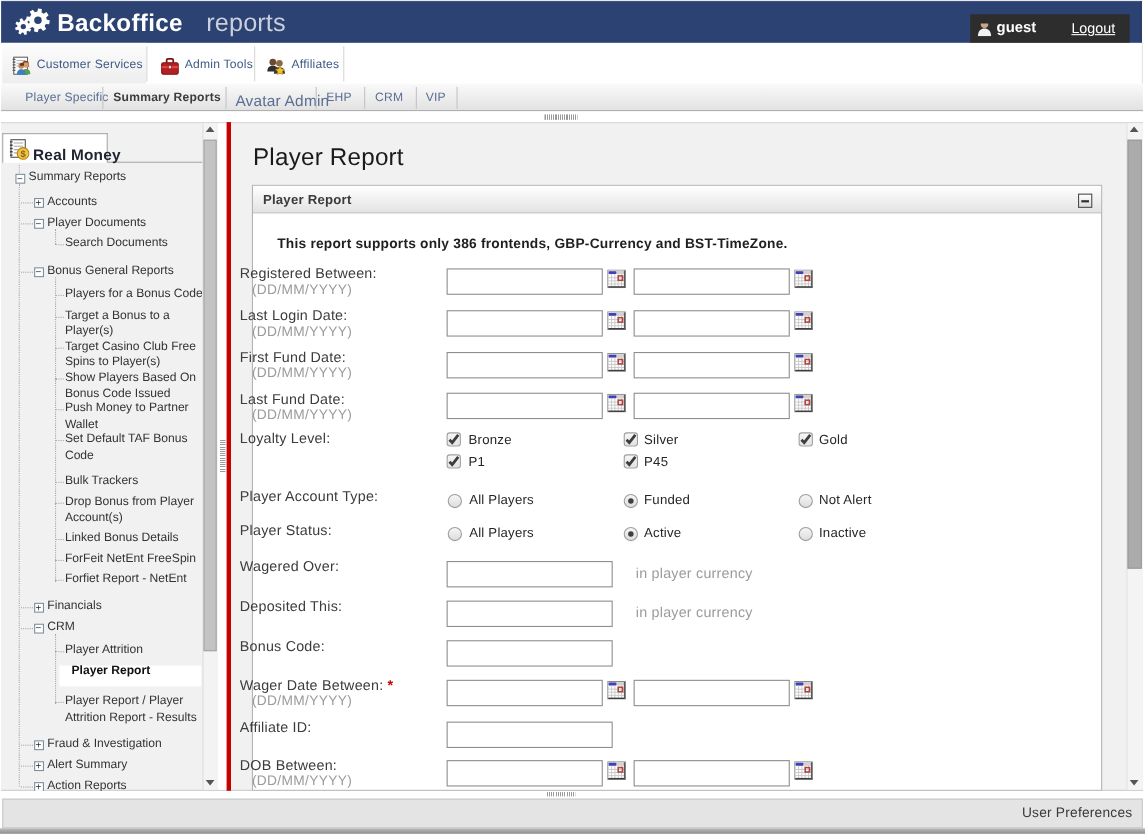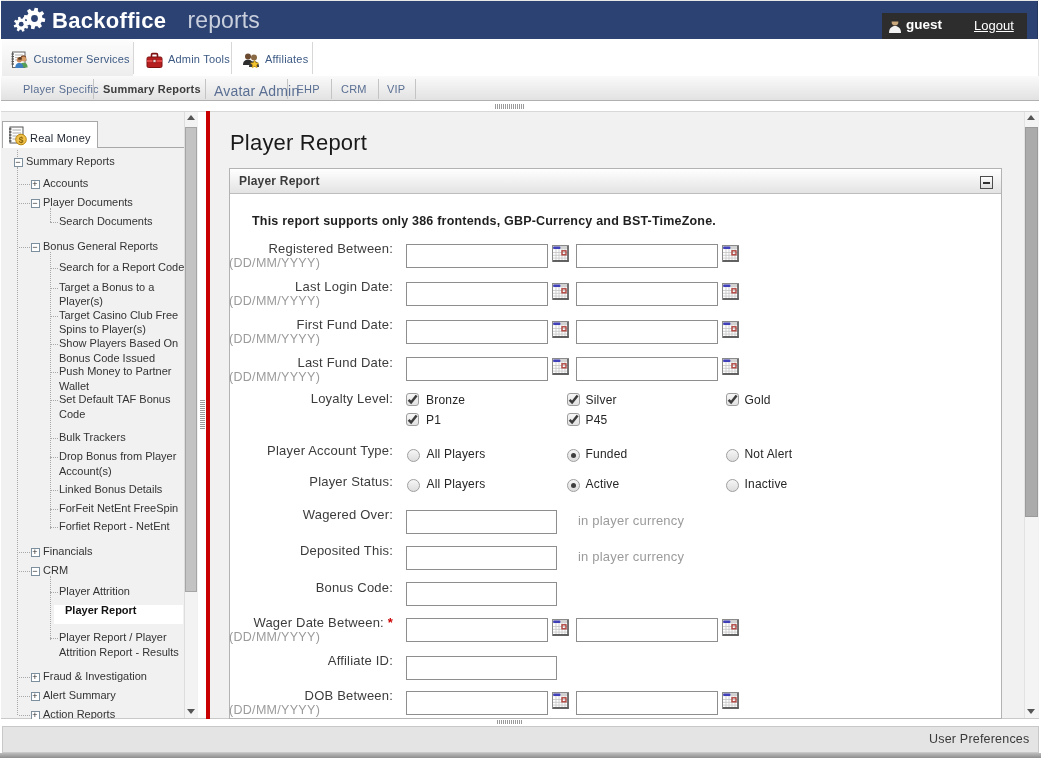--- a/index.html
+++ b/index.html
@@ -1,18 +1,18 @@
 <!DOCTYPE html>
 <html><head><meta charset="utf-8">
 <style>
 *{margin:0;padding:0;box-sizing:border-box}
 html,body{width:1041px;height:758px;background:#fff;overflow:hidden;
  font-family:"Liberation Sans",sans-serif;}
 .abs{position:absolute}
-.lbl{position:absolute;width:164px;left:229px;text-align:right;font-size:13px;
+.lbl{position:absolute;width:164px;left:218px;font-size:13px;
  color:#3c3c3c;letter-spacing:0.2px;line-height:15px;white-space:nowrap}
 .dd{position:absolute;width:164px;left:229px;text-align:left;font-size:12.5px;
  color:#9b9b9b;letter-spacing:0.3px;line-height:14px}
 .inp{position:absolute;background:#fff;border:1px solid #8e8e8e;height:24px}
 .din{width:142px}
 .min{width:151px}
 .opt{position:absolute;font-size:12px;color:#262626;letter-spacing:0.2px}
 .cb{position:absolute;width:13px;height:13px;border:1px solid #9e9e9e;
  border-radius:3px;background:linear-gradient(#f7f7f7,#e2e2e2)}
 .rd{position:absolute;width:13px;height:13px;border:1px solid #9e9e9e;
@@ -123,41 +123,41 @@
  <g stroke="#444" stroke-width="1.3">
       <line x1="1" y1="3" x2="3.5" y2="3"></line>
       <line x1="1" y1="6" x2="3.5" y2="6"></line>
       <line x1="1" y1="9" x2="3.5" y2="9"></line>
       <line x1="1" y1="12" x2="3.5" y2="12"></line>
       <line x1="1" y1="15" x2="3.5" y2="15"></line>
     </g>
  <circle cx="13" cy="13.5" r="5.3" fill="#f0c14b" stroke="#b8860b" stroke-width="1"></circle>
  <text x="13" y="17" font-size="8.5" font-weight="bold" text-anchor="middle" fill="#8a6508">$</text>
 </svg>
-<div class="abs" style="left:30px;top:132px;font-size:11px;font-weight:normal;color:#1e2430;letter-spacing:0.2px">Real Money</div>
+<div class="abs" style="left:30px;top:132px;font-size:14px;font-weight:bold;color:#1e2430;letter-spacing:0.2px">Real Money</div>
 <div class="vdot" style="left:17px;top:150px;height:7px"></div>
 <div class="vdot" style="left:17px;top:167px;height:548px"></div>
 <div class="vdot" style="left:50px;top:208px;height:14px"></div>
 <div class="vdot" style="left:50px;top:252px;height:277px"></div>
 <div class="vdot" style="left:50px;top:576px;height:64px"></div>
 <div class="pm" style="left:13.5px;top:158.0px">−</div>
 <div class="tn" style="left:26px;top:154.0px">Summary Reports</div>
 <div class="pm" style="left:30.5px;top:180.0px">+</div>
 <div class="hdot" style="left:19px;top:184.0px;width:11px"></div>
 <div class="tn" style="left:43px;top:176.0px">Accounts</div>
 <div class="pm" style="left:30.5px;top:198.5px">−</div>
 <div class="hdot" style="left:19px;top:202.5px;width:11px"></div>
 <div class="tn" style="left:43px;top:194.5px">Player Documents</div>
 <div class="hdot" style="left:50px;top:222.0px;width:8px"></div>
 <div class="tn" style="left:59px;top:214.0px">Search Documents</div>
 <div class="pm" style="left:30.5px;top:243.0px">−</div>
 <div class="hdot" style="left:19px;top:247.0px;width:11px"></div>
 <div class="tn" style="left:43px;top:239.0px">Bonus General Reports</div>
 <div class="hdot" style="left:50px;top:268.0px;width:8px"></div>
-<div class="tn" style="left:59px;top:260.0px">Search for a Report Code</div>
+<div class="tn" style="left:59px;top:260.0px">Players for a Bonus Code</div>
 <div class="hdot" style="left:50px;top:287.5px;width:8px"></div>
 <div class="tn" style="left:59px;top:279.5px">Target a Bonus to a<br>Player(s)</div>
 <div class="hdot" style="left:50px;top:315.5px;width:8px"></div>
 <div class="tn" style="left:59px;top:307.5px">Target Casino Club Free<br>Spins to Player(s)</div>
 <div class="hdot" style="left:50px;top:344.0px;width:8px"></div>
 <div class="tn" style="left:59px;top:336.0px">Show Players Based On<br>Bonus Code Issued</div>
 <div class="hdot" style="left:50px;top:372.0px;width:8px"></div>
 <div class="tn" style="left:59px;top:364.0px">Push Money to Partner<br>Wallet</div>
 <div class="hdot" style="left:50px;top:400.0px;width:8px"></div>
 <div class="tn" style="left:59px;top:392.0px">Set Default TAF Bonus<br>Code</div>

